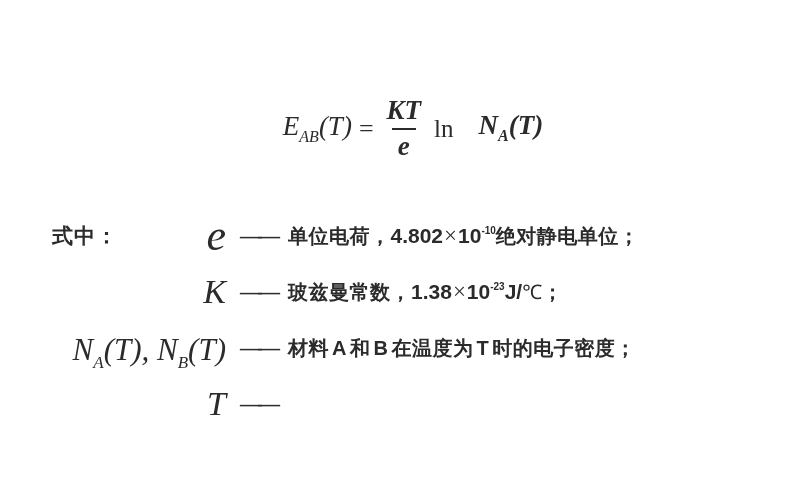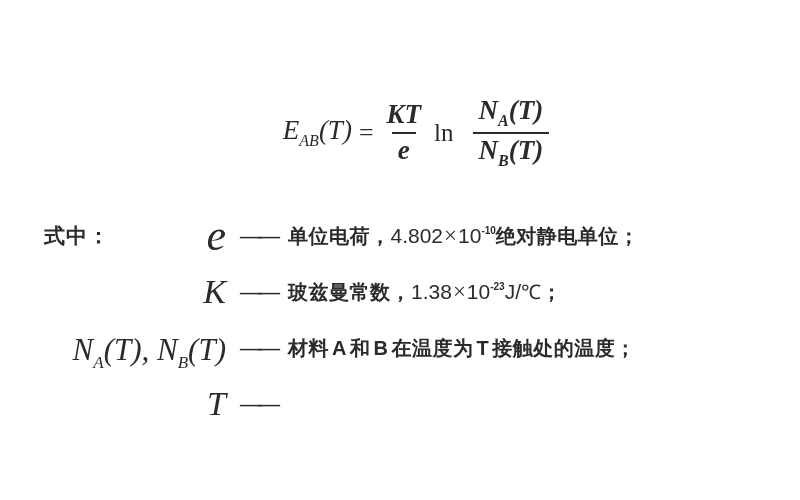--- a/index.html
+++ b/index.html
@@ -55,21 +55,21 @@
     width: 100%;
   }
   .lrow {
     position: relative;
     display: flex;
     align-items: center;
     height: 56px;
   }
   .intro {
     position: absolute;
-    left: 44px;
+    left: 52px;
     top: 14px;
     font-size: 21px;
     font-weight: 700;
     letter-spacing: 1px;
   }
   .sym {
     width: 240px;
     box-sizing: border-box;
     text-align: right;
     padding-right: 14px;
@@ -93,21 +93,21 @@
     flex-shrink: 0;
   }
   .desc {
     font-size: 20px;
     font-weight: 700;
     letter-spacing: 0.5px;
     white-space: nowrap;
   }
   .bnum {
     font-family: "Liberation Sans", sans-serif;
-    font-weight: 400;
+    font-weight: 700;
     font-size: 21px;
     letter-spacing: 0;
     margin-top: 28px;
   }
   .bsup {
     font-family: "Liberation Sans", sans-serif;
     font-weight: 700;
     font-size: 10px;
     vertical-align: 9px;
     letter-spacing: 0;
@@ -132,21 +132,20 @@
 <div class="formula">
   <span class="m-it"><span>E</span><span class="msub">AB</span><span>(T)</span></span>
   <span class="m-eq">=</span>
   <span class="frac">
     <span class="fnum m-it">KT</span>
     <span class="fden m-it">e</span>
   </span>
   <span class="m-ln">ln</span>
   <span class="frac">
     <span class="fnum m-it"><span>N</span><span class="msub">A</span><span>(T)</span></span>
-    <span class="fden m-it"><span>N</span><span class="msub">B</span><span>(T)</span></span>
   </span>
 </div>
 
 <div class="legend">
 
   <div class="lrow">
     <span class="intro">式中：</span>
     <span class="sym"><span class="sym-e">e</span></span>
     <span class="dash">——</span>
     <span class="desc"><span>单位电荷，</span><span class="bnum">4.802</span><span class="times">×</span><span class="bnum">10</span><span class="bsup">-10</span><span>绝对静电单位；</span></span>
@@ -154,21 +153,21 @@
 
   <div class="lrow">
     <span class="sym"><span class="sym-K">K</span></span>
     <span class="dash">——</span>
     <span class="desc"><span>玻兹曼常数，</span><span class="bnum">1.38</span><span class="times">×</span><span class="bnum">10</span><span class="bsup">-23</span><span class="bnum">J/</span><span class="deg">℃</span><span>；</span></span>
   </div>
 
   <div class="lrow">
     <span class="sym sym-N"><span>N</span><span class="msub2">A</span><span>(T),</span> <span>N</span><span class="msub2">B</span><span>(T)</span></span>
     <span class="dash">——</span>
-    <span class="desc"><span>材料</span><span class="bletter">A</span><span>和</span><span class="bletter">B</span><span>在温度为</span><span class="bletter">T</span><span>接触处的温度；</span></span>
+    <span class="desc"><span>材料</span><span class="bletter">A</span><span>和</span><span class="bletter">B</span><span>在温度为</span><span class="bletter">T</span><span>时的电子密度；</span></span>
   </div>
 
   <div class="lrow">
     <span class="sym"><span class="sym-T">T</span></span>
     <span class="dash">——</span>
   </div>
 
 </div>
 
 </body></html>

